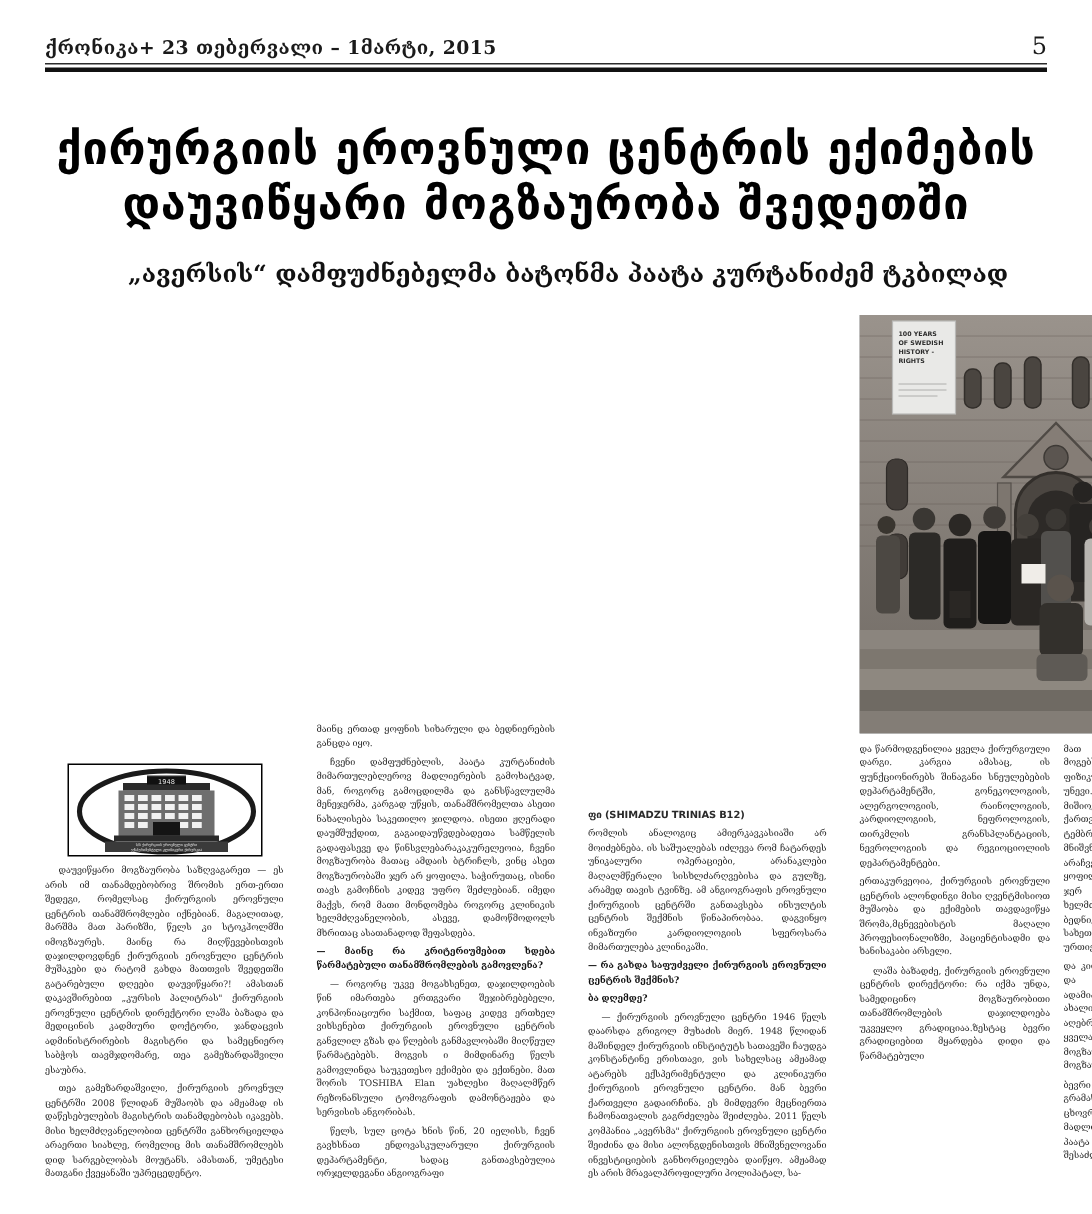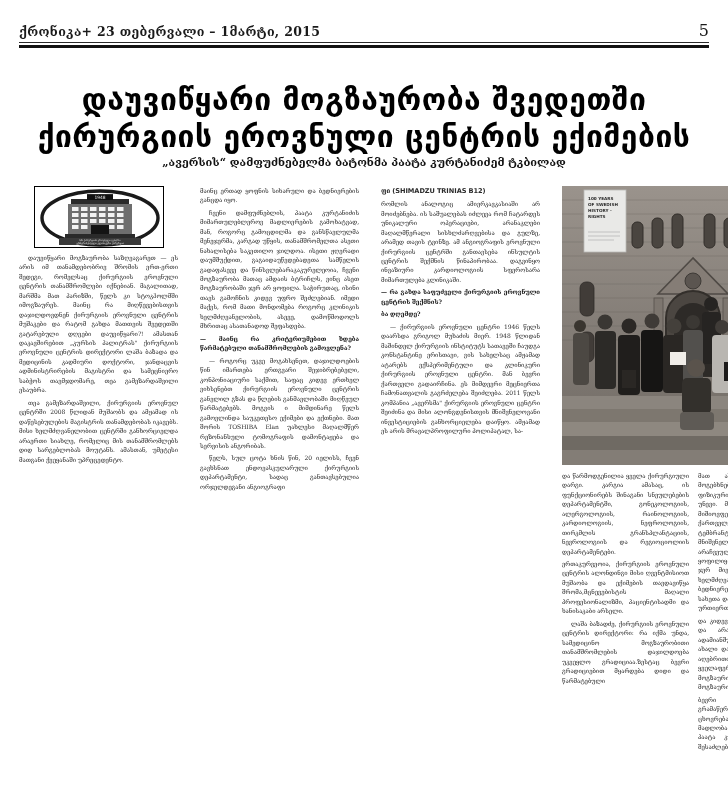--- a/index.html
+++ b/index.html
@@ -14,21 +14,21 @@
     color: #111;
     overflow: hidden;
     position: relative;
   }
 
   .page {
     width: 728px;
     height: 809px;
     position: relative;
     box-sizing: border-box;
-    padding: 0 19px;
+    padding: 0 30px;
   }
 
   
   .masthead {
     position: relative;
     height: 40px;
     padding-top: 26px;
     box-sizing: border-box;
     display: flex;
     align-items: flex-end;
@@ -69,35 +69,36 @@
     font-family: "DejaVu Sans", "Liberation Sans", sans-serif;
     font-weight: bold;
     font-size: 30px;
     line-height: 1.22;
     letter-spacing: 0.5px;
     color: #000;
   }
   .headline .hl-line { display: block; }
 
   .subhead {
-    text-align: center;
+    margin-top: 17px;
+    text-align: right;
     font-family: "DejaVu Serif", "Liberation Serif", serif;
     font-weight: bold;
-    font-size: 11px;
+    font-size: 16px;
     line-height: 1.42;
     color: #111;
     padding: 0 26px;
   }
 
   
   .body-area {
     margin-top: 15px;
     display: flex;
     gap: 22px;
-    align-items: flex-start;
+    align-items: flex-end;
   }
   .col {
     width: 159px;
     flex: 0 0 159px;
   }
   .col.wide { width: 263px; flex: 0 0 263px; }
 
   .ptext {
     font-family: "DejaVu Serif", "Liberation Serif", serif;
     font-size: 6.0px;
@@ -160,22 +161,22 @@
 <div class="page">
 
   <div class="masthead">
     <div class="masthead-date">ქრონიკა+ 23 თებერვალი – 1მარტი, 2015</div>
     <div class="masthead-page">5</div>
   </div>
   <div class="rule-thin"></div>
   <div class="rule-thick"></div>
 
   <div class="headline">
+    <span class="hl-line">ქირურგიის ეროვნული ცენტრის ექიმების</span>
     <span class="hl-line">დაუვიწყარი მოგზაურობა შვედეთში</span>
-    <span class="hl-line">ქირურგიის ეროვნული ცენტრის ექიმების</span>
   </div>
 
   <div class="subhead">
     <span>„ავერსის“ დამფუძნებელმა ბატონმა პაატა კურტანიძემ   ტკბილად</span><br>
   </div>
 
   <div class="body-area">
 
     <div class="col">
 

